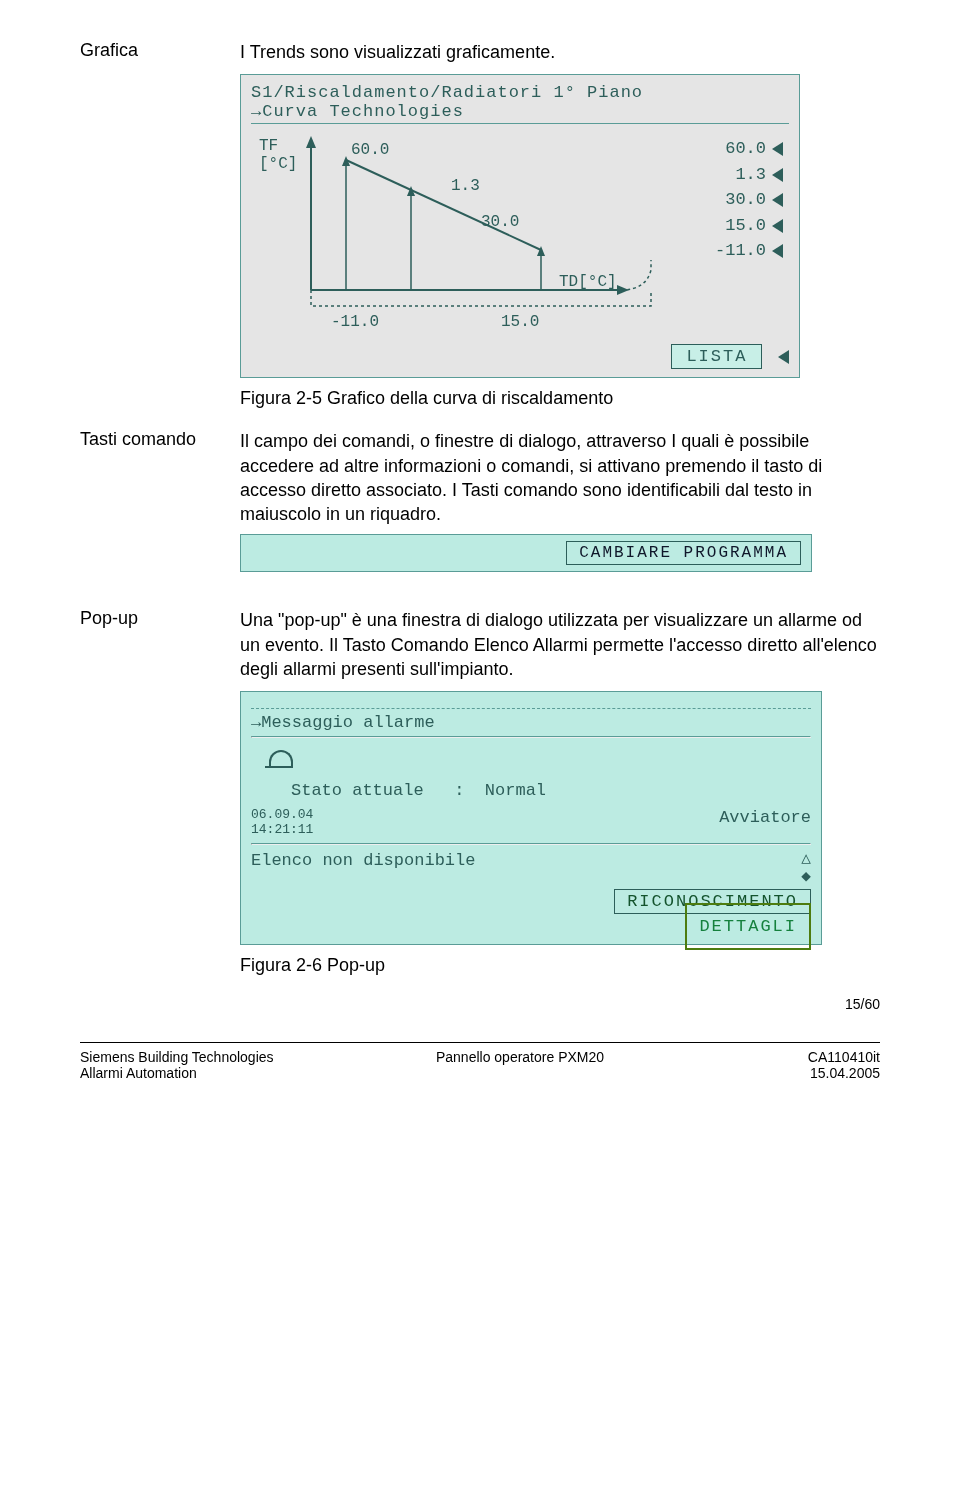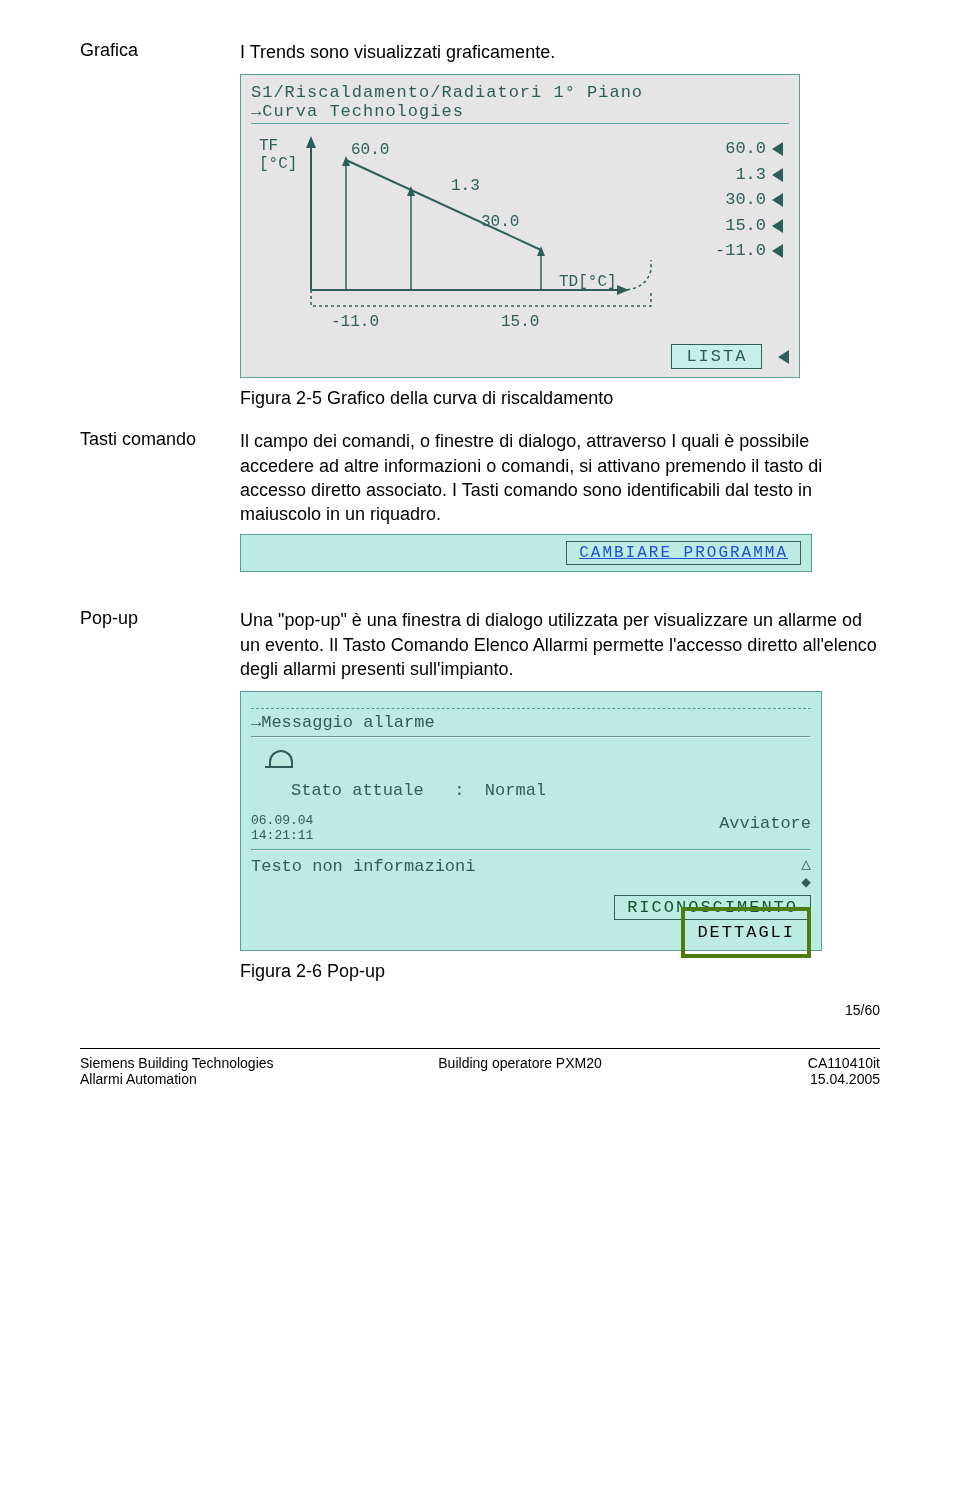--- a/index.html
+++ b/index.html
@@ -233,73 +233,73 @@
   </div>
 
   <div class="caption">Figura  2-5 Grafico della curva di riscaldamento</div>
 
   <div class="row">
     <div class="label-col">Tasti comando</div>
     <div class="body-col">Il campo dei comandi, o finestre di dialogo, attraverso I quali è possibile accedere ad altre informazioni o comandi, si attivano premendo il tasto di accesso diretto associato. I Tasti comando sono identificabili dal testo in maiuscolo in un riquadro.</div>
   </div>
 
   <div class="strip" style="width:560px;">
-    <span class="btn-box" style="font-family:'Courier New',monospace;border:1px solid #2d5e5a;color:#1d4ed8;letter-spacing:2px;padding:2px 12px;text-decoration:underline;">CAMBIARE PROGRAMMA</span>
+    <span class="btn-box" style="font-family:'Courier New',monospace;border:1px solid #2d5e5a;color:#0f172a;letter-spacing:2px;padding:2px 12px;">CAMBIARE PROGRAMMA</span>
     <span class="tri" style="border-right-color:#2d5e5a;"></span>
   </div>
 
   <div style="height:30px;"></div>
 
   <div class="row">
     <div class="label-col">Pop-up</div>
     <div class="body-col">Una "pop-up" è una finestra di dialogo utilizzata per visualizzare un allarme od un evento. Il Tasto Comando Elenco Allarmi permette l'accesso diretto all'elenco degli allarmi presenti sull'impianto.</div>
   </div>
 
   <div class="popup-lcd" style="width:560px;">
     <div style="border-bottom:1px dashed #5a9c97;padding-bottom:2px;margin-bottom:4px; font-size:13px; height:6px;"></div>
     <div>→Messaggio allarme</div>
     <hr class="sep" style="border-top:1px solid #5a9c97;margin:4px 0;">
     <div class="bell"></div>
     <div style="margin-left:40px;">
       <span>Stato attuale</span>
       <span>&nbsp;&nbsp;:&nbsp;</span>
       <span>Normal</span>
     </div>
-    <div style="display:flex;justify-content:space-between;margin-top:14px;">
+    <div style="display:flex;justify-content:space-between;margin-top:8px;">
       <div style="font-size:13px;line-height:1.1;">
         <div>06.09.04</div>
         <div>14:21:11</div>
       </div>
       <div>Avviatore</div>
     </div>
     <hr class="sep" style="border-top:1px solid #5a9c97;margin:6px 0;">
     <div style="display:flex;justify-content:space-between;align-items:flex-start;">
-      <div>Testo non informazioni</div>
+      <div>Elenco non disponibile</div>
       <div class="small-icons">
         <div>△</div>
         <div>◆</div>
       </div>
     </div>
     <div class="bottom-btn-row" style="margin-top:6px;">
       <span class="btn-box" style="font-family:'Courier New',monospace;border:1px solid #2d5e5a;color:#14532d;letter-spacing:2px;padding:2px 12px;">RICONOSCIMENTO</span>
       <span class="tri" style="border-right-color:#2d5e5a;"></span>
     </div>
     <div class="bottom-btn-row" style="margin-top:6px;">
-      <span class="btn-box" style="font-family:'Courier New',monospace;border:4px solid #4d7c0f;color:#000000;letter-spacing:2px;padding:12px 12px;">DETTAGLI</span>
+      <span class="btn-box" style="font-family:'Courier New',monospace;border:2px solid #4d7c0f;color:#15803d;letter-spacing:2px;padding:12px 12px;">DETTAGLI</span>
       <span class="tri" style="border-right-color:#2d5e5a;"></span>
     </div>
   </div>
 
   <div class="caption">Figura 2-6 Pop-up</div>
 
   <div class="page-num">15/60</div>
   <div class="footer-line">
     <div class="footer-row">
       <div class="left">Siemens Building Technologies</div>
-      <div class="mid">Building operatore PXM20</div>
+      <div class="mid">Pannello operatore PXM20</div>
       <div class="right">CA110410it</div>
     </div>
     <div class="footer-row">
       <div class="left">Allarmi Automation</div>
       <div class="mid"></div>
       <div class="right">15.04.2005</div>
     </div>
   </div>
 
 </div>

